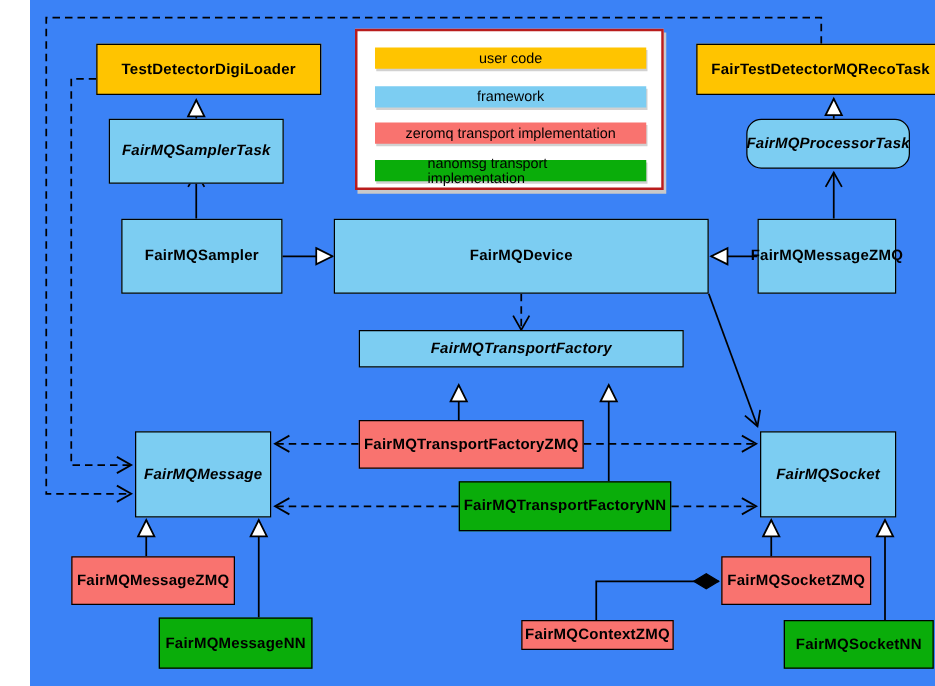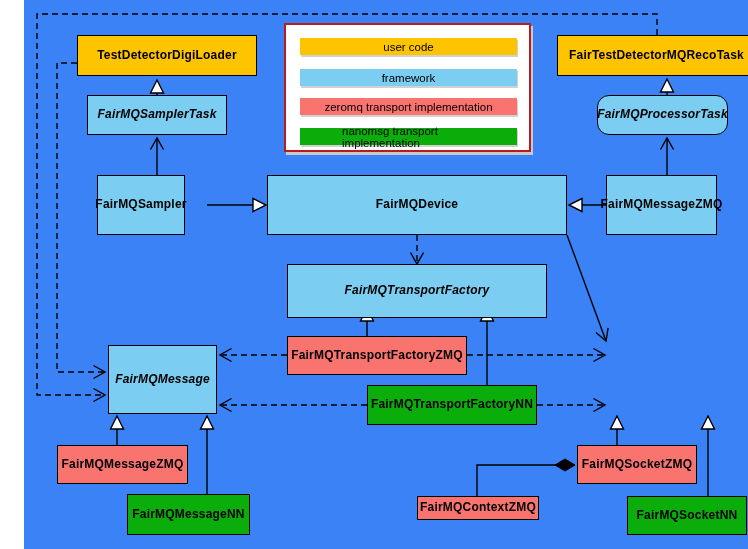--- a/index.html
+++ b/index.html
@@ -78,38 +78,39 @@
 
     <g fill="none" stroke="#000" stroke-width="1.4">
       <path d="M453,496 L453,465 L551,465" marker-end="url(#diamond)"></path>
     </g>
   </svg>
 
   <div class="node gold" style="left:53px;top:35px;width:180px;height:41px;">TestDetectorDigiLoader</div>
 
   <div class="node gold" style="left:533px;top:35px;width:199px;height:41px;">FairTestDetectorMQRecoTask</div>
 
-  <div class="node blue abstract" style="left:63px;top:95px;width:140px;height:40px;">FairMQSamplerTask</div>
+  <div class="node blue abstract" style="left:63px;top:95px;width:140px;height:52px;">FairMQSamplerTask</div>
 
   <div class="node blue abstract" style="left:573px;top:95px;width:131px;height:40px;border-radius:12px;">FairMQProcessorTask</div>
 
-  <div class="node blue" style="left:73px;top:175px;width:88px;height:60px;">FairMQSampler</div>
+  <div class="node blue" style="left:73px;top:175px;width:129px;height:60px;">FairMQSampler</div>
 
   <div class="node blue" style="left:243px;top:175px;width:300px;height:60px;">FairMQDevice</div>
 
   <div class="node blue" style="left:582px;top:175px;width:111px;height:60px;">FairMQMessageZMQ</div>
 
-  <div class="node blue abstract" style="left:263px;top:264px;width:260px;height:54px;">FairMQTransportFactory</div>
+  <div class="node blue abstract" style="left:263px;top:264px;width:260px;height:30px;">FairMQTransportFactory</div>
 
   <div class="node red" style="left:263px;top:336px;width:180px;height:39px;">FairMQTransportFactoryZMQ</div>
 
   <div class="node green" style="left:343px;top:385px;width:170px;height:40px;">FairMQTransportFactoryNN</div>
 
   <div class="node blue abstract" style="left:84px;top:345px;width:109px;height:69px;">FairMQMessage</div>
 
+  <div class="node blue abstract" style="left:584px;top:345px;width:109px;height:69px;">FairMQSocket</div>
 
   <div class="node red" style="left:33px;top:445px;width:131px;height:39px;">FairMQMessageZMQ</div>
 
   <div class="node green" style="left:103px;top:494px;width:123px;height:41px;">FairMQMessageNN</div>
 
   <div class="node red" style="left:553px;top:445px;width:120px;height:39px;">FairMQSocketZMQ</div>
 
   <div class="node green" style="left:603px;top:496px;width:120px;height:39px;">FairMQSocketNN</div>
 
   <div class="node red" style="left:393px;top:496px;width:122px;height:24px;">FairMQContextZMQ</div>

